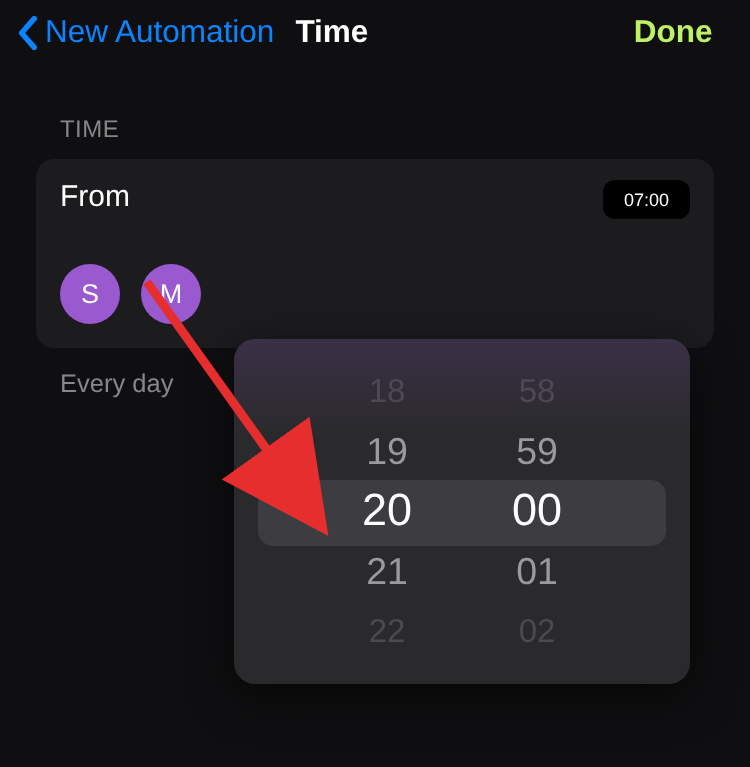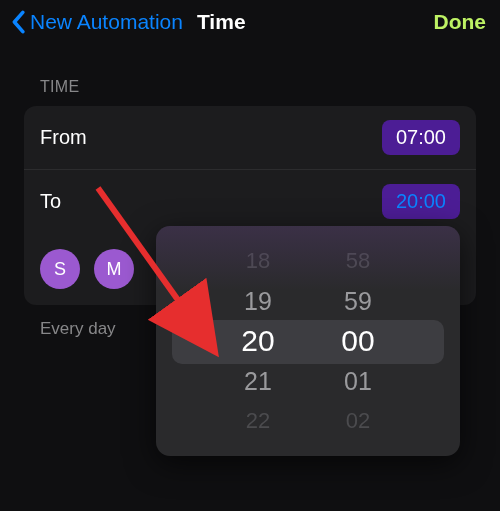--- a/index.html
+++ b/index.html
@@ -8,21 +8,21 @@
       height: 511px;
       background: #0f0f11;
       font-family: -apple-system, BlinkMacSystemFont, "Segoe UI", sans-serif;
       color: #fff;
       position: relative;
       overflow: hidden;
     }
     .nav {
       display: flex;
       align-items: center;
-      padding: 10px 14px 8px 10px;
+      padding: 10px 25px 8px 10px;
     }
     .nav-back {
       display: flex;
       align-items: center;
       color: #0a84ff;
       font-size: 21px;
     }
     .nav-back svg { width: 16px; height: 24px; margin-right: 4px; }
     .nav-title {
       color: #fff;
@@ -43,33 +43,32 @@
       letter-spacing: 0.3px;
     }
     .card {
       background: #1c1c1e;
       margin: 0 24px;
       border-radius: 12px;
       overflow: hidden;
     }
     .row {
       display: flex;
-      align-items: center;
       padding: 14px 16px;
       font-size: 20px;
       color: #fff;
       gap: 14px;
     }
     .row + .row { border-top: 1px solid #2c2c2e; }
     .row-label { flex: 1; }
     .pill {
-      background: #4c1d95;
+      background: #000000;
       border-radius: 8px;
       padding: 6px 14px;
-      font-size: 20px;
+      font-size: 12px;
       color: #fff;
     }
     .pill.active { color: #0a84ff; }
     .days-row {
       display: flex;
       gap: 14px;
       padding: 16px;
     }
     .day {
       width: 40px; height: 40px;
@@ -157,24 +156,20 @@
   <div class="nav-title">Time</div>
   <div class="nav-done">Done</div>
 </div>
 
 <div class="section-header">TIME</div>
 
 <div class="card">
   <div class="row">
     <div class="row-label">From</div>
     <div class="pill">07:00</div>
-  </div>
-  <div class="row">
-    <div class="row-label">To</div>
-    <div class="pill active">20:00</div>
   </div>
   <div class="days-row">
     <div class="day">S</div>
     <div class="day">M</div>
   </div>
 </div>
 
 <div class="caption">Every day</div>
 
 <div class="picker-overlay">

